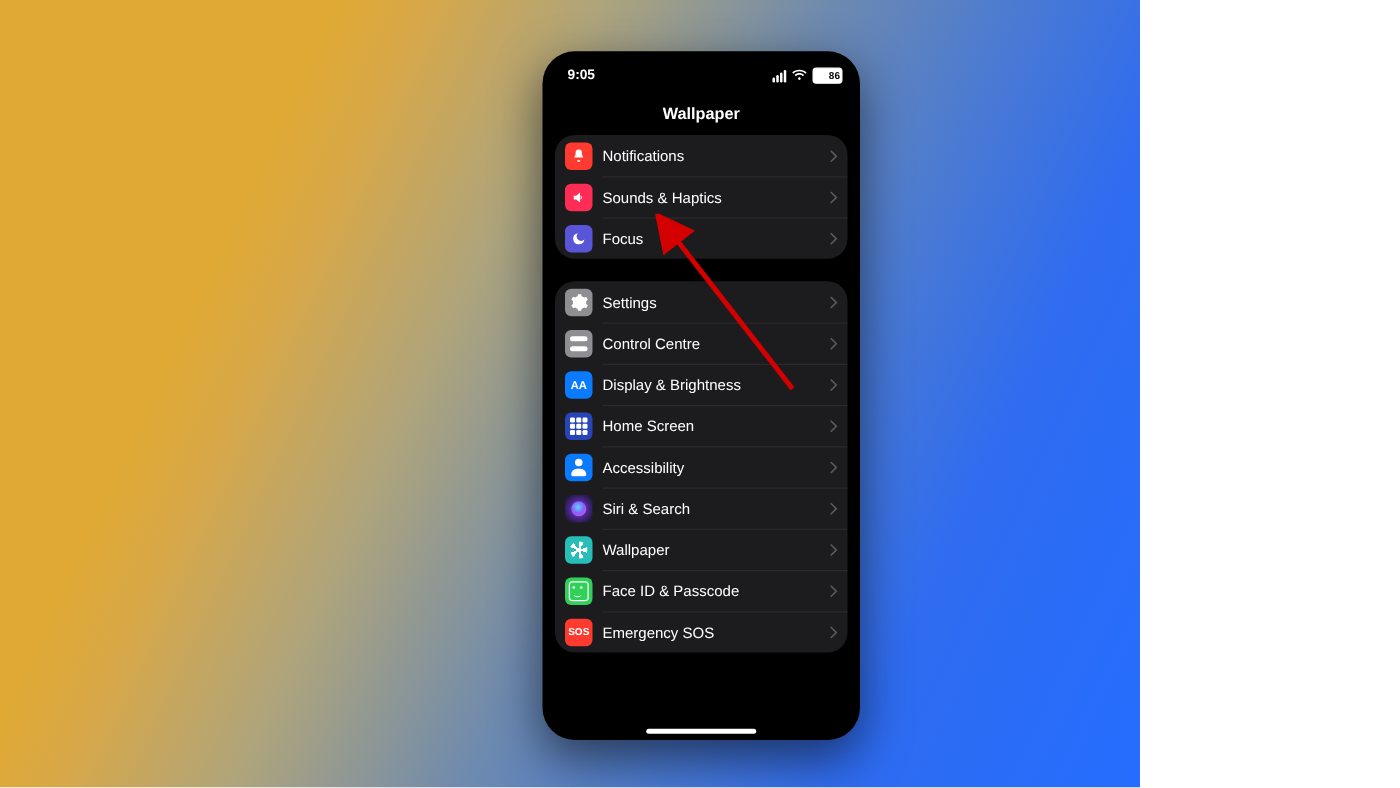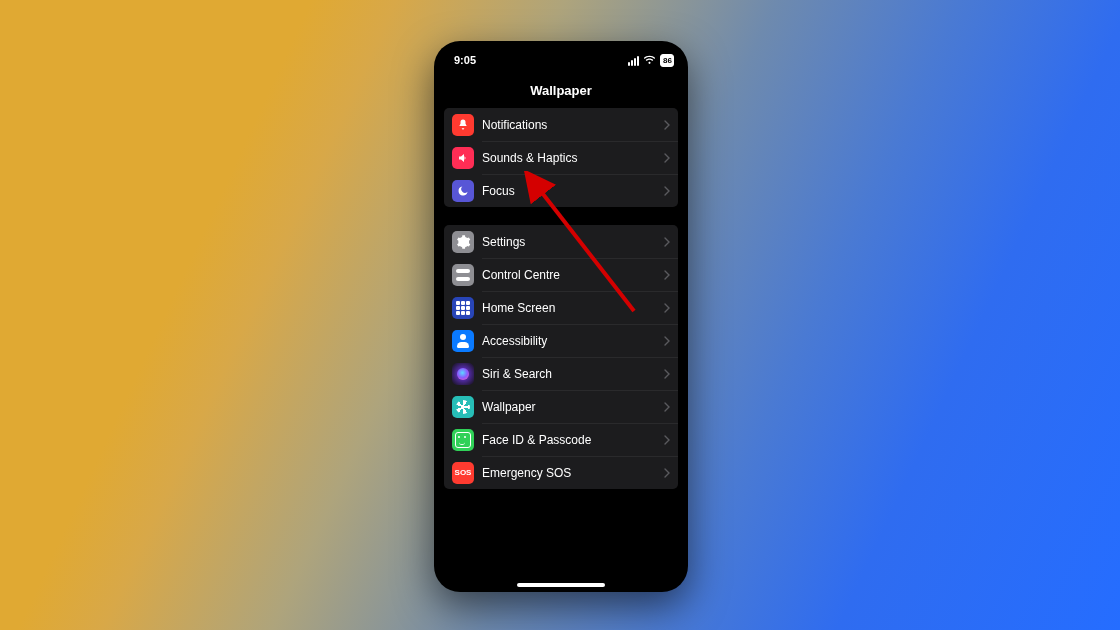--- a/index.html
+++ b/index.html
@@ -5,21 +5,21 @@
   html,body{
     margin:0;
     padding:0;
     width:1120px;
     height:630px;
     overflow:hidden;
     font-family:-apple-system,BlinkMacSystemFont,"Segoe UI",Helvetica,Arial,sans-serif;
   }
   .stage{
     position:relative;
-    width:1120px;
+    width:912px;
     height:630px;
     background:linear-gradient(115deg,#e0a933 0%,#e0a933 22%,#d8a848 28%,#aea47c 40%,#6e8aae 55%,#4a7ad3 68%,#2f6cf0 80%,#256dff 100%);
   }
   .phone{
     position:absolute;
     left:434px;
     top:41px;
     width:254px;
     height:551px;
     background:#000;
@@ -51,40 +51,40 @@
     vertical-align:bottom;
   }
   .wifi-icon svg, .battery-pill svg, .chevron svg, .bellsvg, .moonsvg{
     display:block;
   }
   .battery-pill{
     display:flex;
     gap:1px;
     border:1px solid #fff;
     border-radius:3px;
-    padding:0 1px 0 2px;
+    padding:0 1px 0 12px;
     height:11px;
     font-size:8px;
     font-weight:700;
     line-height:11px;
     background:#fff;
     color:#000;
   }
   .screentitle{
     text-align:center;
     font-size:13px;
     font-weight:600;
     padding:12px 0 10px 0;
   }
   .scroll{
     padding:0 10px 0 10px;
   }
   .group{
     background:#1c1c1e;
-    border-radius:5px;
+    border-radius:16px;
     margin-bottom:18px;
     overflow:hidden;
   }
   .group.top{
     border-top-left-radius:0;
     border-top-right-radius:0;
     margin-top:0;
   }
   .row{
     display:flex;
@@ -299,20 +299,29 @@
               <div class="switches"></div>
             </div>
           <div class="label">Control Centre</div>
           <span class="chevron">
               <svg width="6" height="10" viewBox="0 0 6 10">
                 <path d="M1 1l4 4-4 4" stroke="#5a5a5e" stroke-width="1.4" fill="none" stroke-linecap="round"></path>
               </svg>
             </span>
         </div>
         <div class="row">
+          <div class="app-icon ic-display">AA</div>
+          <div class="label">Display &amp; Brightness</div>
+          <span class="chevron">
+              <svg width="6" height="10" viewBox="0 0 6 10">
+                <path d="M1 1l4 4-4 4" stroke="#5a5a5e" stroke-width="1.4" fill="none" stroke-linecap="round"></path>
+              </svg>
+            </span>
+        </div>
+        <div class="row">
           <div class="app-icon ic-home">
               <div class="grid3">
                 <span></span>
                 <span></span>
                 <span></span>
                 <span></span>
                 <span></span>
                 <span></span>
                 <span></span>
                 <span></span>

